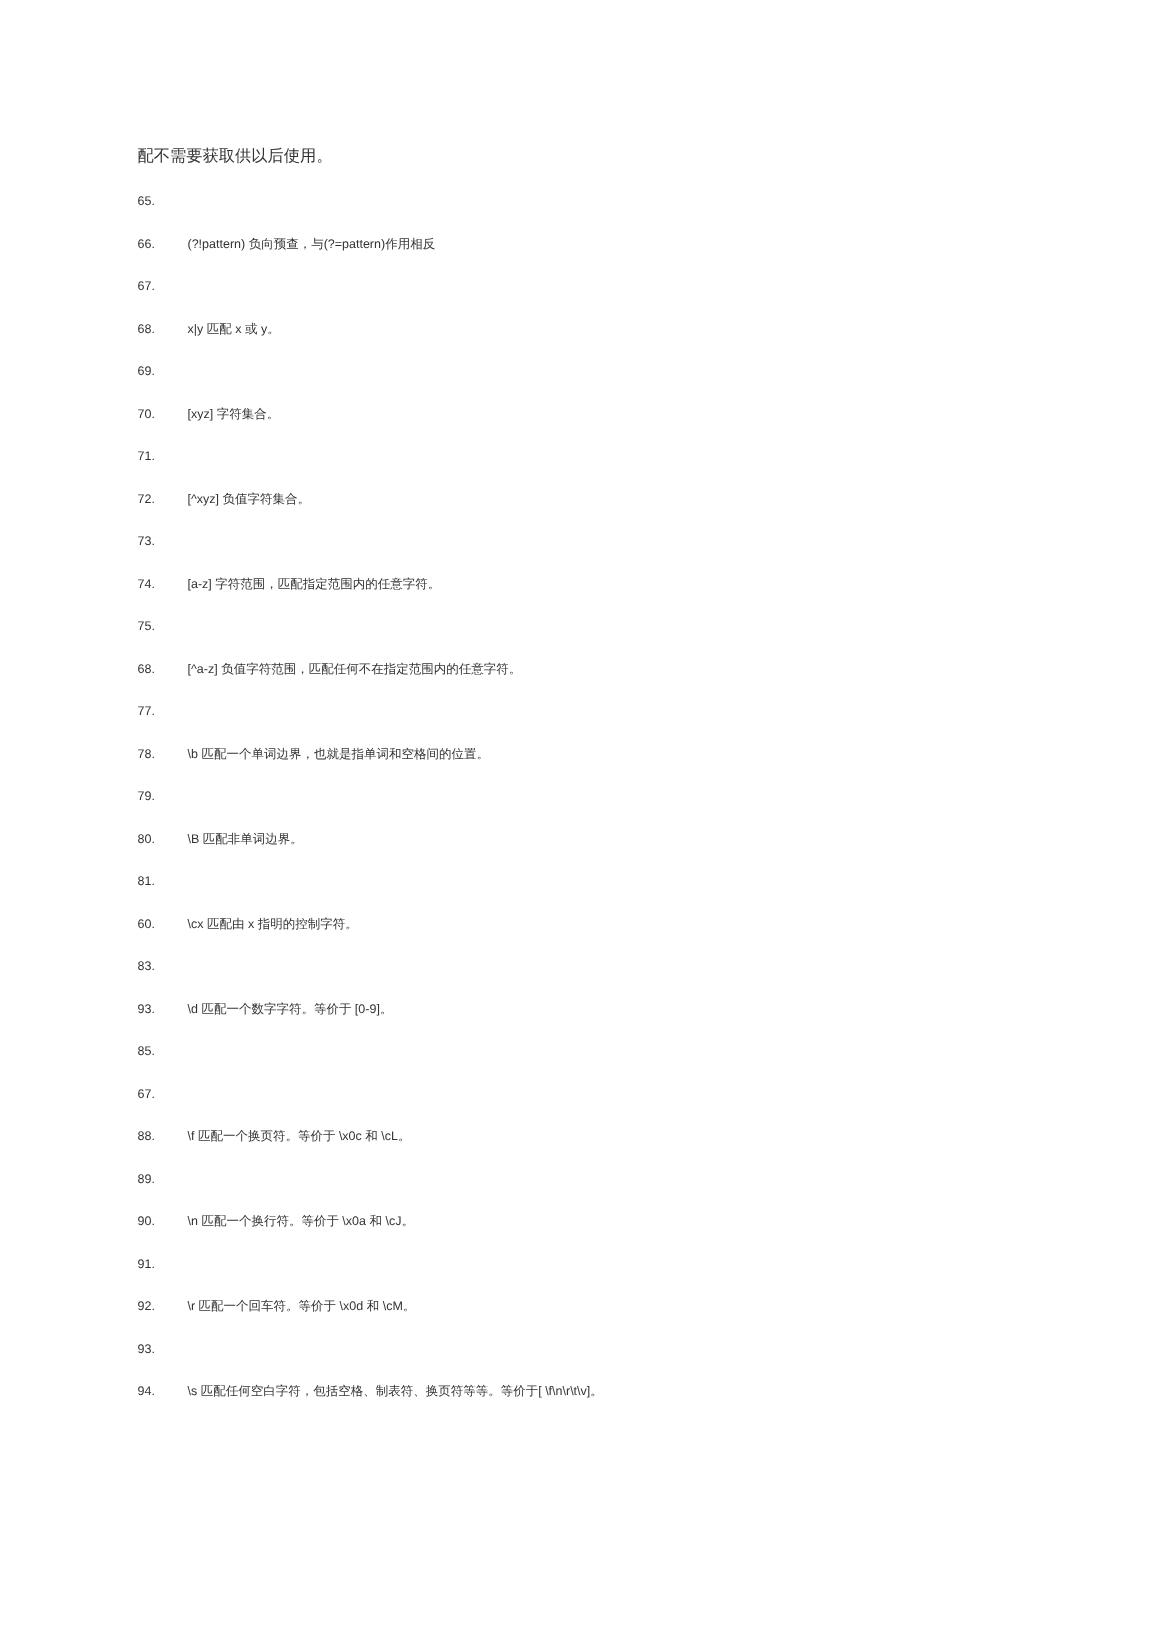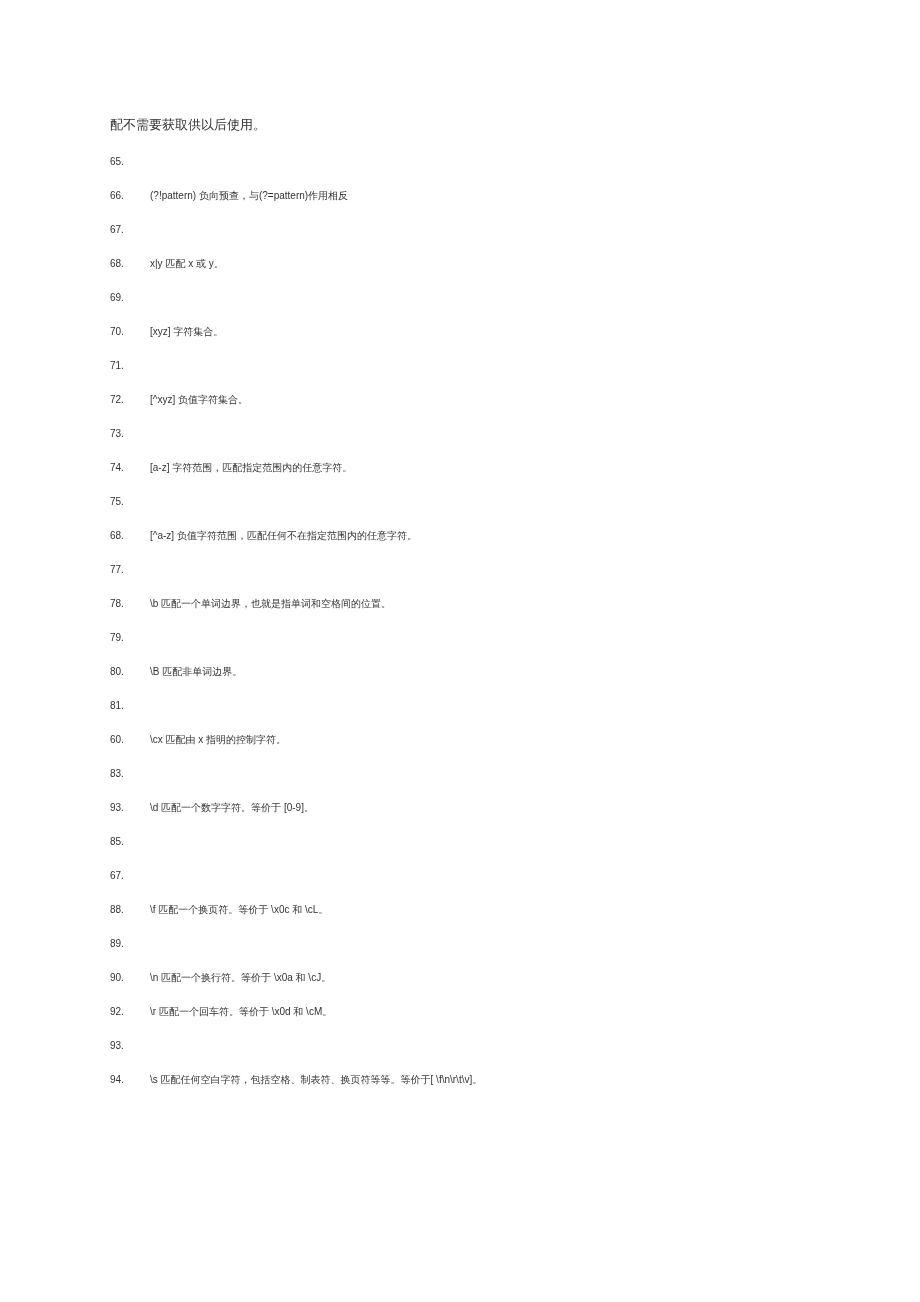--- a/index.html
+++ b/index.html
@@ -137,20 +137,24 @@
       </div>
       <div class="line">
         <span class="num">89.</span>
         <span class="content"></span>
       </div>
       <div class="line">
         <span class="num">90.</span>
         <span class="content">\n 匹配一个换行符。等价于 \x0a 和 \cJ。</span>
       </div>
       <div class="line">
+        <span class="num">91.</span>
+        <span class="content"></span>
+      </div>
+      <div class="line">
         <span class="num">92.</span>
         <span class="content">\r 匹配一个回车符。等价于 \x0d 和 \cM。</span>
       </div>
       <div class="line">
         <span class="num">93.</span>
         <span class="content"></span>
       </div>
       <div class="line">
         <span class="num">94.</span>
         <span class="content">\s 匹配任何空白字符，包括空格、制表符、换页符等等。等价于[ \f\n\r\t\v]。</span>

